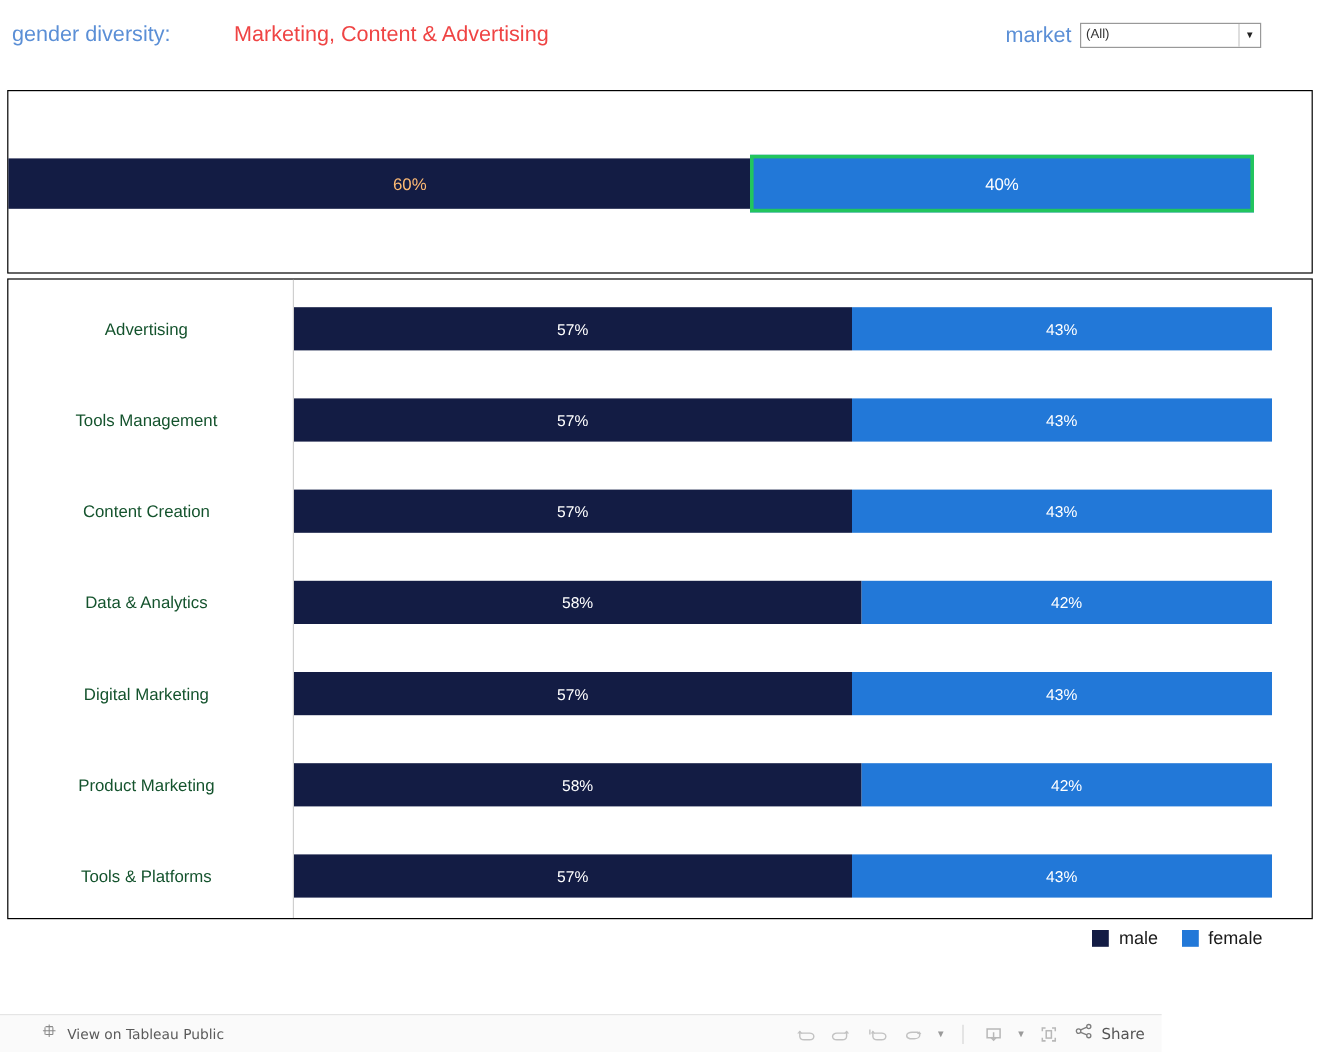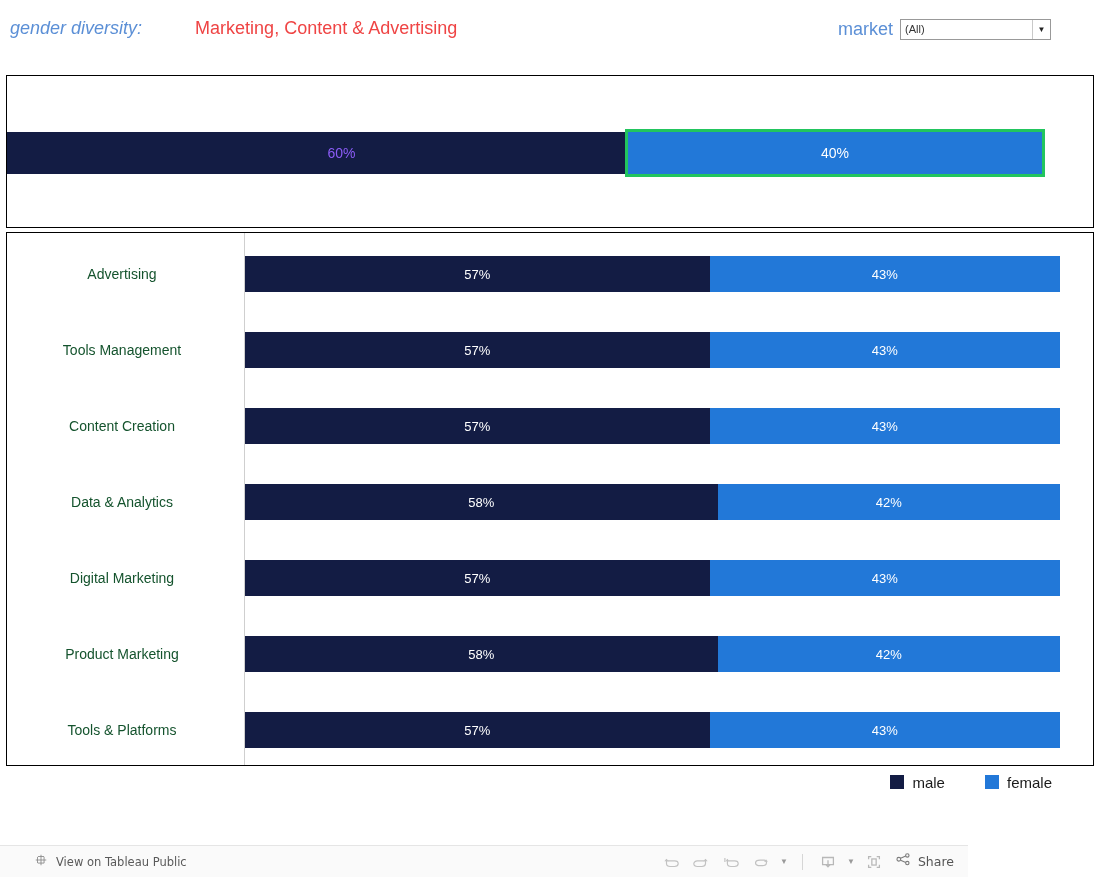--- a/index.html
+++ b/index.html
@@ -13,21 +13,21 @@
   .page { position: relative; width: 1100px; height: 877px; background:#fff; }
 
   
   .header {
     position: absolute; left: 0; top: 0; width: 1100px; height: 60px;
   }
   .title {
     position: absolute; left: 10px; top: 18px;
     font-size: 18px; white-space: nowrap;
   }
-  .title .accent { color: #5b8fd6; font-style: italic; }
+  .title .accent { color: #5b8fd6; }
   .title .main { color: #ef4444; margin-left: 48px; }
 
   .filter-label {
     position: absolute; left: 838px; top: 19px;
     font-size: 18px; color: #5b8fd6; white-space: nowrap;
   }
   .filter-select {
     position: absolute; left: 900px; top: 19px;
     width: 151px; height: 21px;
     border: 1px solid #999; background: #fff;
@@ -50,21 +50,21 @@
     border: 1.5px solid #000; background: #fff;
   }
   .total-bar {
     position: absolute; left: 0px; top: 56px;
     height: 42px; width: 1035px;
   }
   .total-male {
     position: absolute; left: 0; top: 0; height: 42px;
     background: #131c44;
     display: flex; align-items: center; justify-content: center;
-    color: #8b5cf6; font-size: 14px; padding-left: 48px;
+    color: #fdba74; font-size: 14px; padding-left: 48px;
   }
   .total-female {
     position: absolute; top: -3px; height: 48px;
     background: #2278d8; border: 3px solid #22c55e;
     display: flex; align-items: center; justify-content: center;
     color: #fff; font-size: 14px;
   }
 
   .panel-bottom {
     position: absolute; left: 6px; top: 232px;
@@ -96,21 +96,21 @@
   }
   .seg-male   { left: 0; background: #131c44; }
   .seg-female { background: #2278d8; }
 
   
   .legend {
     position: absolute; left: 0; top: 770px; width: 1094px; height: 24px;
     display: flex; align-items: center; justify-content: flex-end;
     padding-right: 42px;
   }
-  .legend-item { display: flex; align-items: center; margin-left: 40px; }
+  .legend-item { display: flex; align-items: center; margin-left: 20px; }
   .legend-swatch { width: 14px; height: 14px; margin-right: 8px; }
   .legend-text { font-size: 15px; color: #1b1b1b; }
 
   
   .brand {
     position: absolute; left: 10px; top: 798px;
     display: flex; align-items: center;
   }
   .brand-logo { width: 40px; height: 28px; margin-right: 10px; }
   .brand-text {

